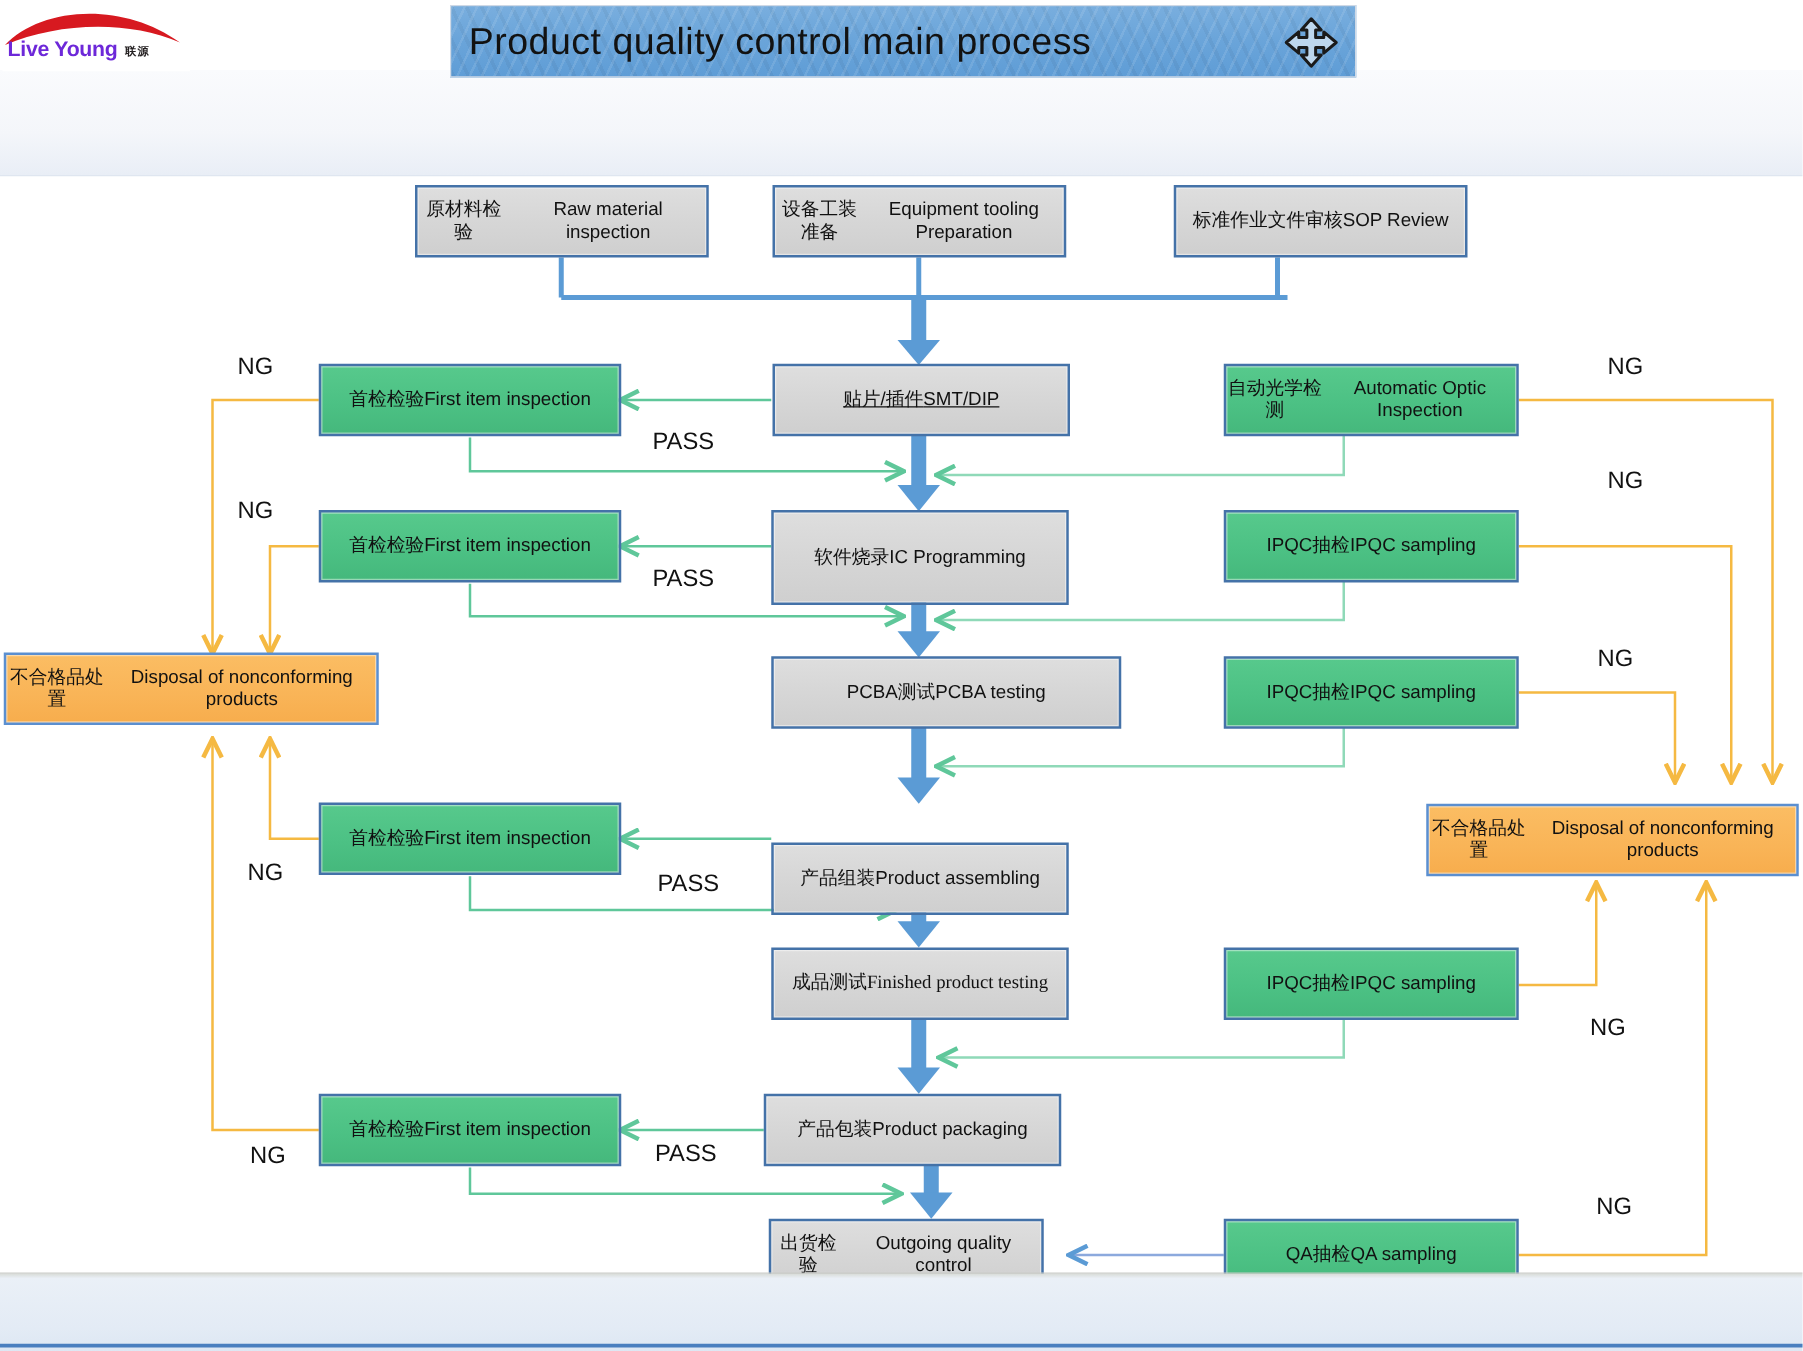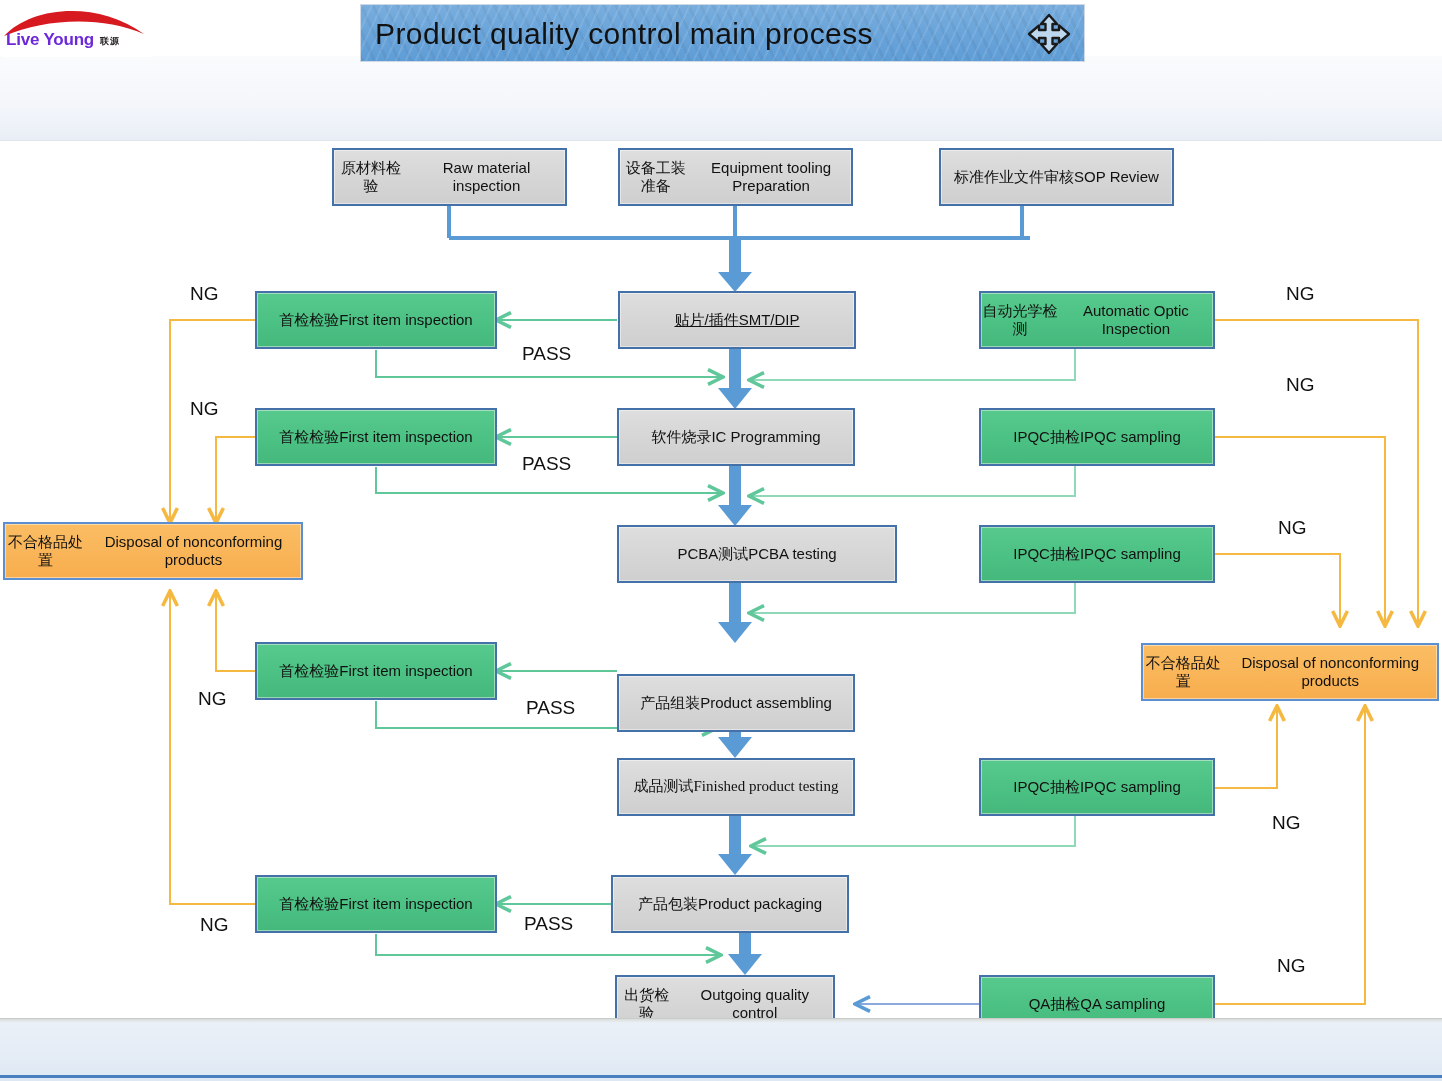--- a/index.html
+++ b/index.html
@@ -232,21 +232,21 @@
   </div>
   <div class="node green" style="left:979px;top:291px;width:236px;height:58px;">
     <span class="cn">自动光学检测</span>
     <span class="en">Automatic Optic Inspection</span>
   </div>
 
   <div class="node green" style="left:255px;top:408px;width:242px;height:58px;">
     <span class="cn">首检检验</span>
     <span class="en">First item inspection</span>
   </div>
-  <div class="node gray" style="left:617px;top:408px;width:238px;height:58px;">
+  <div class="node gray" style="left:617px;top:408px;width:238px;height:76px;">
     <span class="cn">软件烧录</span>
     <span class="en">IC Programming</span>
   </div>
   <div class="node green" style="left:979px;top:408px;width:236px;height:58px;">
     <span class="cn">IPQC抽检</span>
     <span class="en">IPQC sampling</span>
   </div>
 
   <div class="node orange" style="left:3px;top:522px;width:300px;height:58px;">
     <span class="cn">不合格品处置</span>

